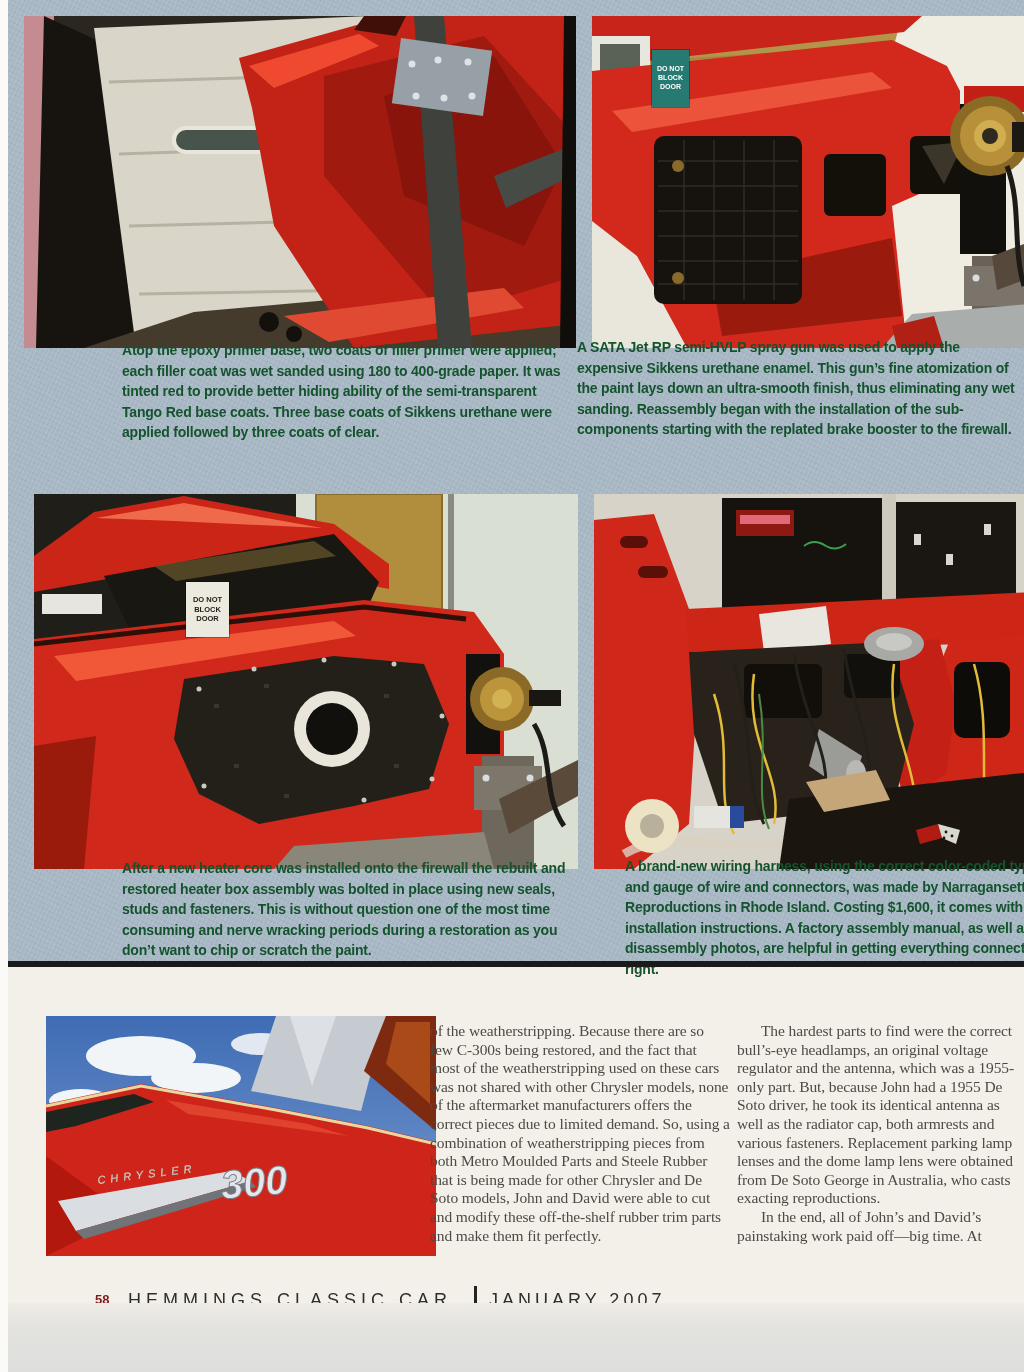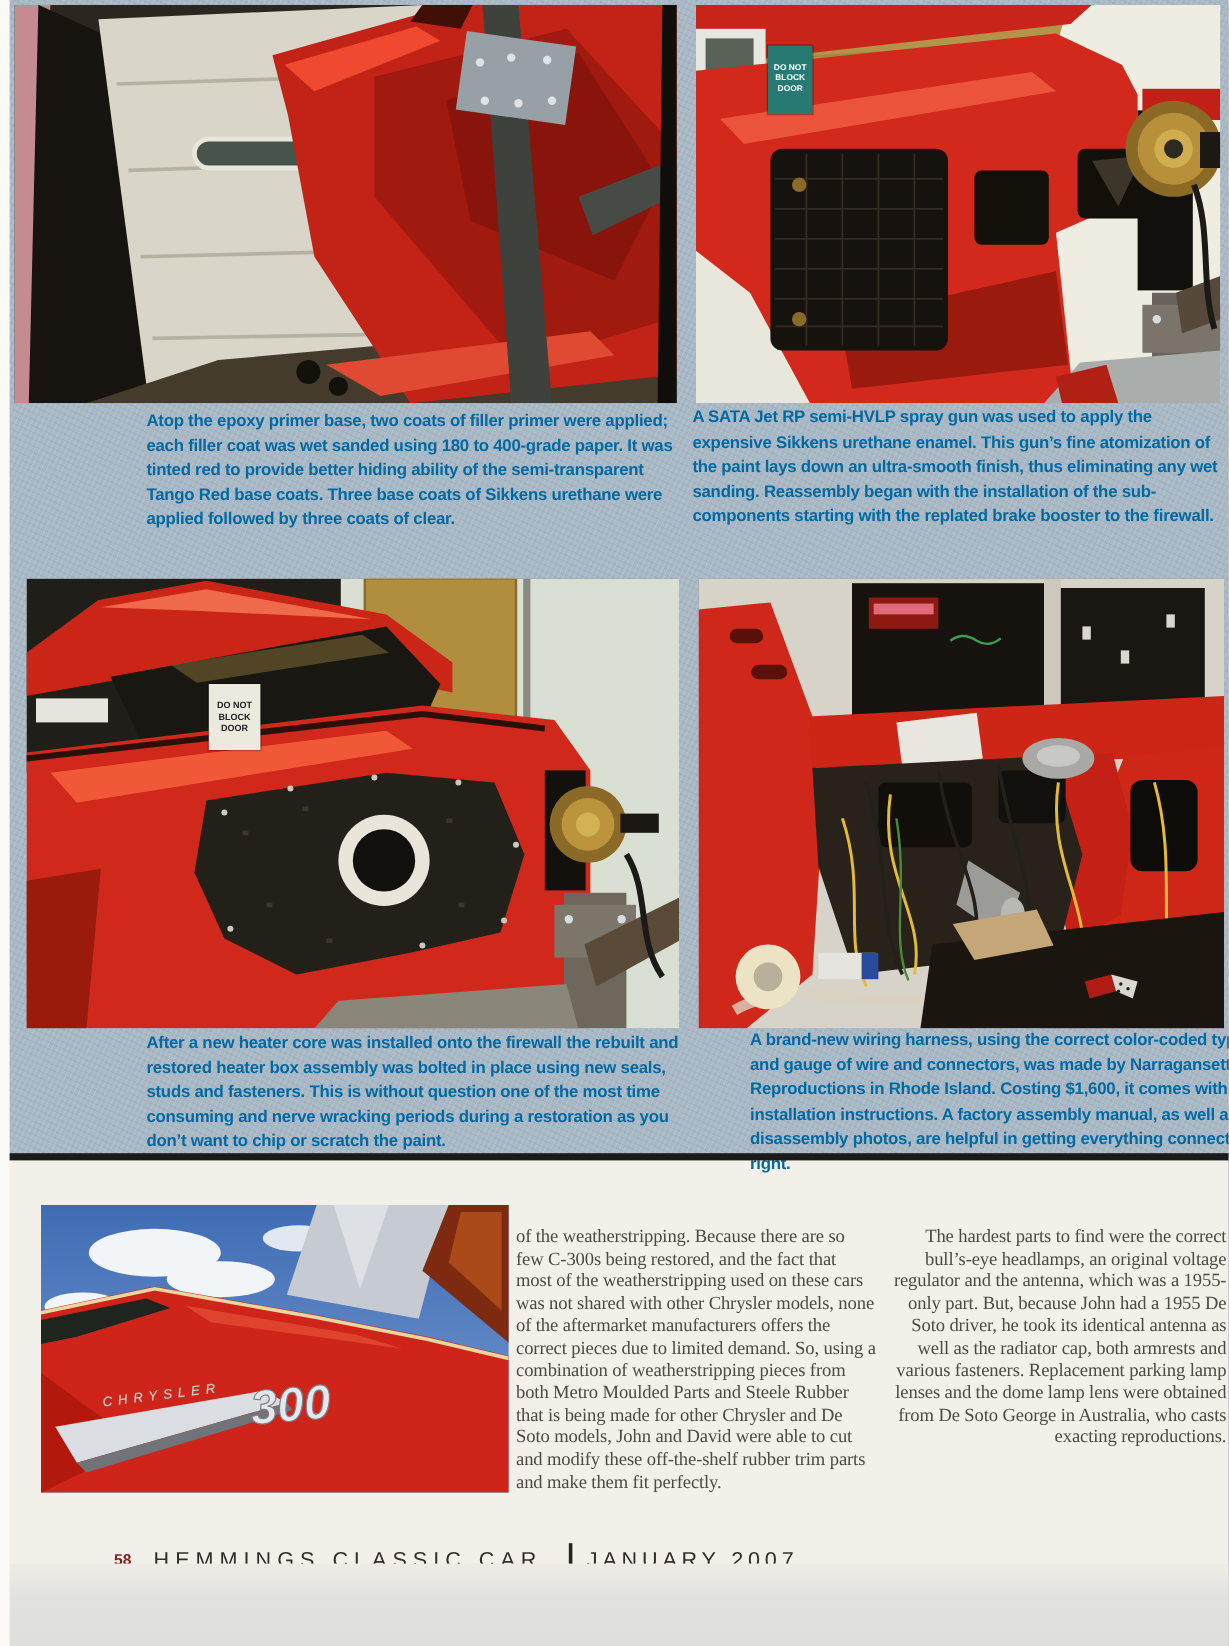--- a/index.html
+++ b/index.html
@@ -22,49 +22,49 @@
   }
   .edge-sliver{
     position:absolute; left:0; top:0; width:8px; height:1372px;
     background:#fbfaf6; z-index:40;
   }
   .bottom-shade{
     position:absolute; left:0; top:1303px; width:1024px; height:69px;
     background:linear-gradient(180deg,#efece5 0%,#e2e2df 40%,#dededc 100%);
   }
   figure.photo{
-    position:absolute; margin:4px; padding:0; overflow:hidden;
+    position:absolute; margin:16px; padding:0; overflow:hidden;
     box-shadow:inset 0 0 0 1px rgba(0,0,0,.18);
   }
   figure.photo svg{display:block; width:100%; height:100%;}
   #photo1{left:8px;   top:0;      width:552px; height:332px;}
   #photo2{left:576px; top:0;      width:437px; height:332px;}
   #photo3{left:18px;  top:478px;  width:544px; height:375px;}
   #photo4{left:578px; top:478px;  width:438px; height:375px;}
   #photo5{left:30px;  top:1000px; width:390px; height:240px;}
 
   .caption{
     position:absolute; font-weight:bold; font-size:14px; line-height:20.6px;
-    letter-spacing:-0.2px; color:#0369a1;
+    letter-spacing:-0.2px; color:#14532d;
   }
   #cap1{left:122px; top:340px; width:450px;}
   #cap2{left:577px; top:337px; width:440px;}
   #cap3{left:122px; top:858px; width:450px;}
   #cap4{left:577px; top:856px; width:440px;margin-left:48px;}
 
   .article-col{
     position:absolute;
     font-family:Liberation Serif, serif;
     font-size:15.5px; line-height:18.6px; color:#4b4a44;
     letter-spacing:-0.1px;
   }
   #col1{left:430px; top:1022px; width:300px;}
   #col2{left:737px; top:1022px; width:285px;}
   .article-col p{margin:0;}
-  .article-col p.indent{text-indent:24px;text-align:right;}
+  .article-col p.indent{text-indent:24px;}
 
   .sign{
     position:absolute; text-align:center; font-weight:bold;
     display:flex; align-items:center; justify-content:center;
     line-height:1.25; letter-spacing:0;
   }
   #sign2{left:60px; top:34px; width:37px; height:57px;
     background:#267a72; color:#fff; font-size:7px;
     box-shadow:0 0 0 1px rgba(0,0,0,.3);}
   #sign3{left:152px; top:88px; width:43px; height:55px;
@@ -343,20 +343,21 @@
   <div class="caption" id="cap3">After a new heater core was installed onto the firewall the rebuilt and restored heater box assembly was bolted in place using new seals, studs and fasteners. This is without question one of the most time consuming and nerve wracking periods during a restoration as you don’t want to chip or scratch the paint.</div>
   <div class="caption" id="cap4">A brand-new wiring harness, using the correct color-coded type and gauge of wire and connectors, was made by Narragansett Reproductions in Rhode Island. Costing $1,600, it comes with installation instructions. A factory assembly manual, as well as pre-disassembly photos, are helpful in getting everything connected right.</div>
 
   <div class="divider-rule"></div>
 
   <div class="article-col" id="col1">
     <p>of the weatherstripping. Because there are so few C-300s being restored, and the fact that most of the weatherstripping used on these cars was not shared with other Chrysler models, none of the aftermarket manufacturers offers the correct pieces due to limited demand. So, using a combination of weatherstripping pieces from both Metro Moulded Parts and Steele Rubber that is being made for other Chrysler and De Soto models, John and David were able to cut and modify these off-the-shelf rubber trim parts and make them fit perfectly.</p>
   </div>
   <div class="article-col" id="col2">
     <p class="indent">The hardest parts to find were the correct bull’s-eye headlamps, an original voltage regulator and the antenna, which was a 1955-only part. But, because John had a 1955 De Soto driver, he took its identical antenna as well as the radiator cap, both armrests and various fasteners. Replacement parking lamp lenses and the dome lamp lens were obtained from De Soto George in Australia, who casts exacting reproductions.</p>
+    <p class="indent">In the end, all of John’s and David’s painstaking work paid off—big time. At</p>
   </div>
 
   <div class="footer-pagenum">58</div>
   <div class="footer-mag">HEMMINGS CLASSIC CAR</div>
   <div class="footer-bar"></div>
   <div class="footer-issue">JANUARY 2007</div>
   <div class="footer-site">Hemmings.com</div>
 
   <div class="bottom-shade"></div>
   <div class="edge-sliver"></div>

